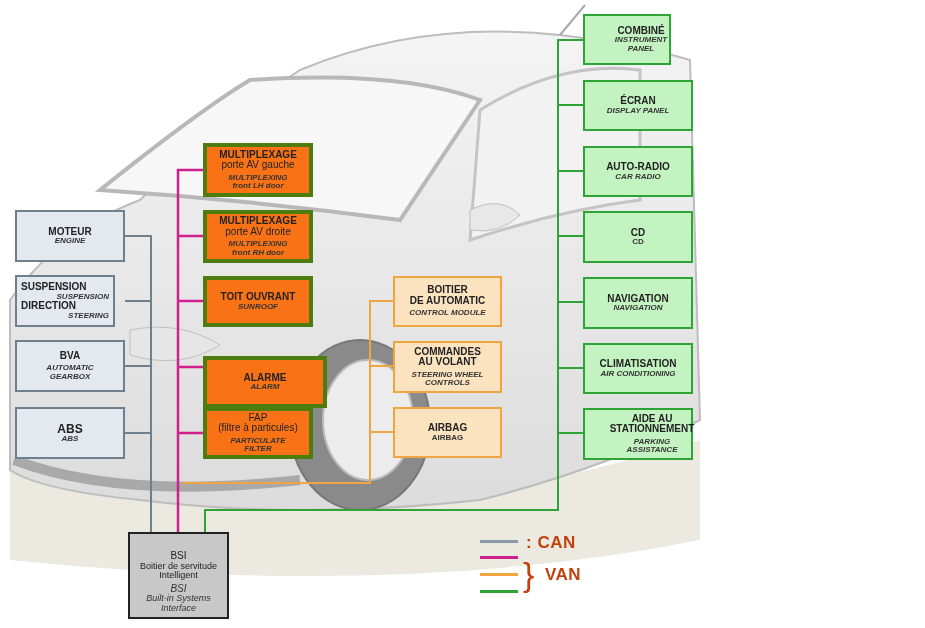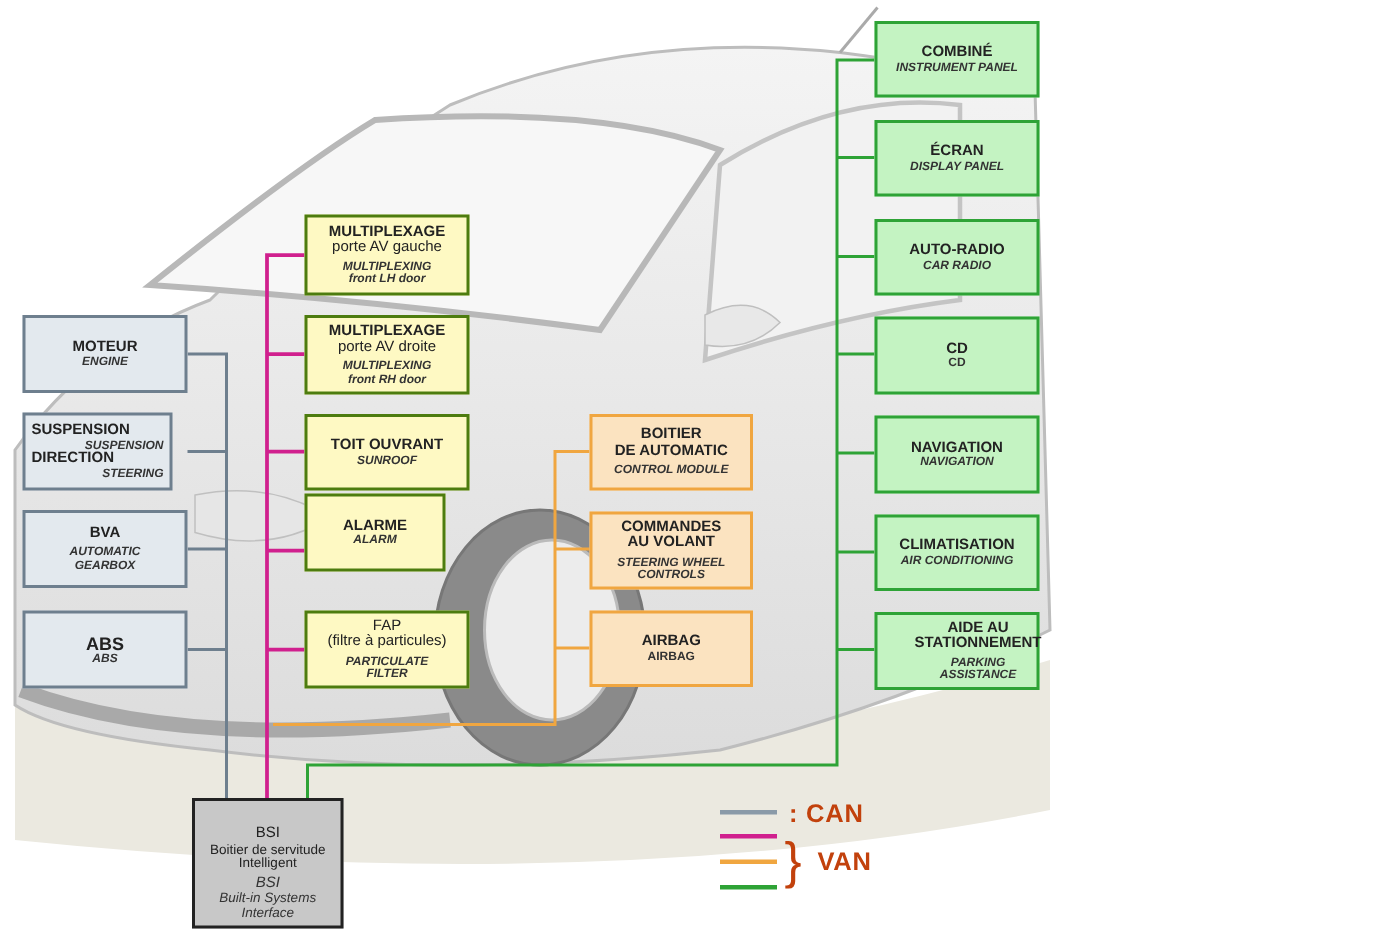--- a/index.html
+++ b/index.html
@@ -7,21 +7,21 @@
          font-family:"Liberation Sans", sans-serif; }
   #stage { position:absolute; left:0; top:0; width:925px; height:628px; }
   #car-bg { position:absolute; left:0; top:0; width:720px; height:628px; }
   #wires { position:absolute; left:0; top:0; width:925px; height:628px; pointer-events:none; }
   .box { position:absolute; box-sizing:border-box; display:flex; flex-direction:column;
          align-items:center; justify-content:center; text-align:center; line-height:1.05; }
   .box .fr { font-weight:bold; font-size:10px; color:#222; }
   .box .en { font-weight:bold; font-style:italic; font-size:8px; color:#333; }
   .box .gap { height:3px; }
   .can { background:#e3e9ee; border:2px solid #6e7f8e; }
-  .mag { background:#fef9c3; border:2px solid #4d7c0f; }
+  .mag { background:#f97316; border:4px solid #4d7c0f; }
   .ora { background:#fbe3c0; border:2px solid #f0a640; }
   .grn { background:#c4f3c2; border:2px solid #2ea336; }
   .bsi { background:#c8c8c8; border:2px solid #222; justify-content:flex-end; padding-bottom:4px; }
   .bsi .fr { font-weight:normal; font-size:9px; color:#222; }
   .bsi .en { font-weight:normal; font-size:9px; }
   .susp { align-items:stretch; padding:2px 4px; }
   .susp .l1 { text-align:left; }
   .susp .l2 { text-align:right; }
   .legend-text { position:absolute; font-weight:bold; font-size:17px; color:#c2410c; letter-spacing:0.5px; }
   .legend-line { position:absolute; height:3px; width:38px; }
@@ -125,21 +125,21 @@
     <div class="fr">MULTIPLEXAGE</div>
     <div class="fr" style="font-weight:normal;">porte AV droite</div>
     <div class="gap"></div>
     <div class="en">MULTIPLEXING</div>
     <div class="en">front RH door</div>
   </div>
   <div class="box mag" style="left:203px;top:276px;width:110px;height:51px;">
     <div class="fr">TOIT OUVRANT</div>
     <div class="en">SUNROOF</div>
   </div>
-  <div class="box mag" style="left:203px;top:329px;width:94px;height:52px;">
+  <div class="box mag" style="left:203px;top:356px;width:124px;height:52px;">
     <div class="fr">ALARME</div>
     <div class="en">ALARM</div>
   </div>
   <div class="box mag" style="left:203px;top:407px;width:110px;height:52px;">
     <div class="fr" style="font-weight:normal;">FAP</div>
     <div class="fr" style="font-weight:normal;">(filtre à particules)</div>
     <div class="gap"></div>
     <div class="en">PARTICULATE</div>
     <div class="en">FILTER</div>
   </div>
@@ -155,21 +155,21 @@
     <div class="fr">AU VOLANT</div>
     <div class="gap"></div>
     <div class="en">STEERING WHEEL</div>
     <div class="en">CONTROLS</div>
   </div>
   <div class="box ora" style="left:393px;top:407px;width:109px;height:51px;">
     <div class="fr">AIRBAG</div>
     <div class="en" style="font-style:normal;">AIRBAG</div>
   </div>
 
-  <div class="box grn" style="left:583px;top:14px;width:110px;height:51px;">
+  <div class="box grn" style="left:583px;top:14px;width:88px;height:51px;padding-left:28px;">
     <div class="fr">COMBINÉ</div>
     <div class="en">INSTRUMENT PANEL</div>
   </div>
   <div class="box grn" style="left:583px;top:80px;width:110px;height:51px;">
     <div class="fr">ÉCRAN</div>
     <div class="en">DISPLAY PANEL</div>
   </div>
   <div class="box grn" style="left:583px;top:146px;width:110px;height:51px;">
     <div class="fr">AUTO-RADIO</div>
     <div class="en">CAR RADIO</div>

